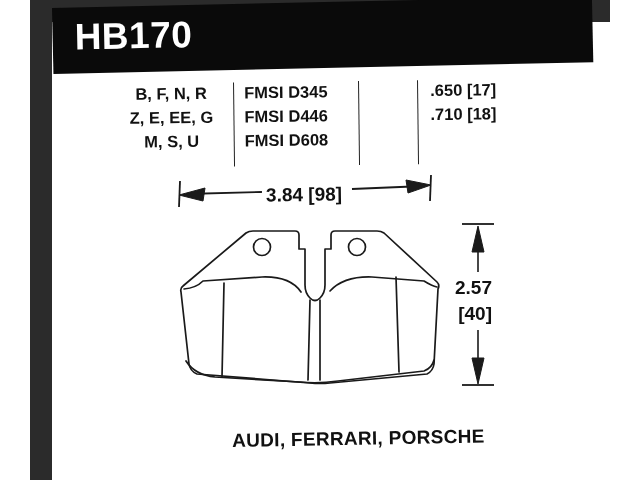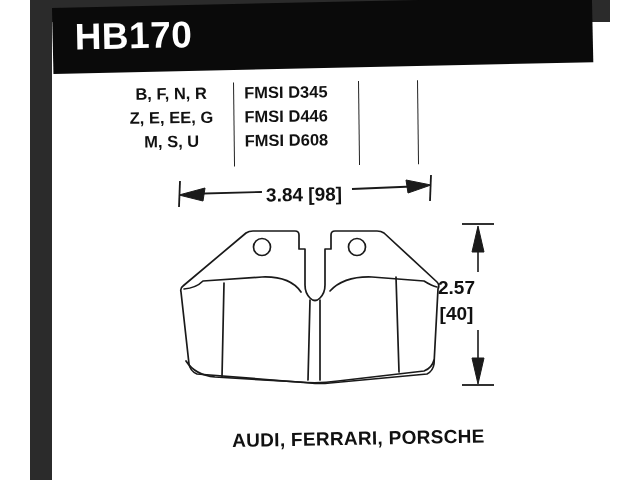--- a/index.html
+++ b/index.html
@@ -119,23 +119,23 @@
     white-space: nowrap;
   }
   .dim-width {
     left: 262px;
     top: 184px;
     background: #ffffff;
     padding: 0 4px;
     transform: rotate(-0.8deg);
   }
   .dim-height {
-    left: 438px;
+    left: 455px;
     top: 275px;
-    text-align: center;
+    text-align: right;
     line-height: 26px;
   }
 
   
   .makes {
     position: absolute;
     left: 232px;
     top: 430px;
     font-size: 19px;
     font-weight: bold;
@@ -173,20 +173,22 @@
       <div class="spec-col fmsi">
         <div>FMSI D345</div>
         <div>FMSI D446</div>
         <div>FMSI D608</div>
       </div>
 
       <div class="divider d2"></div>
       <div class="divider d3"></div>
 
       <div class="spec-col thick">
+        <div>.650 [17]</div>
+        <div>.710 [18]</div>
       </div>
 
     </div>
 
   </div>
 
   <svg class="drawing" viewBox="0 0 640 480">
 
     <g stroke="#1a1a1a" fill="#1a1a1a">
       <line x1="180" y1="181" x2="179" y2="207" stroke-width="1.8"></line>

